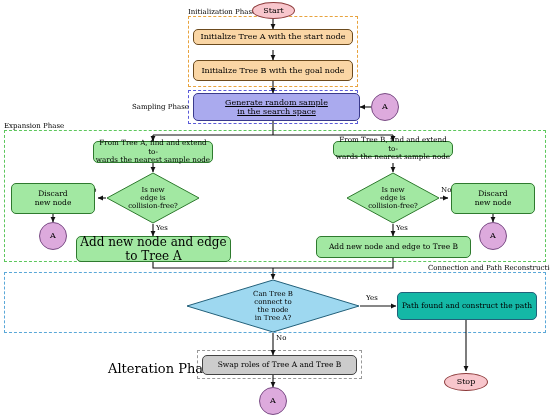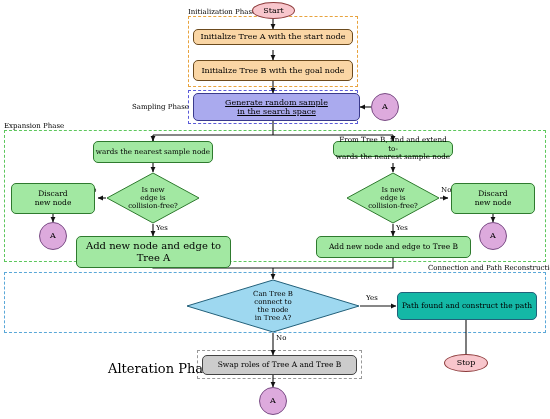--- a/index.html
+++ b/index.html
@@ -183,20 +183,21 @@
   <div class="node rbox purple" style="left:193px; top:93px; width:167px; height:28px; font-size:8px; flex-direction:column;text-decoration:underline;">
     <span>Generate random sample</span>
     <span>in the search space</span>
   </div>
 
   <div class="node conn" style="left:371px; top:93px; width:28px; height:28px; font-size:8px;">
     <span>A</span>
   </div>
 
   <div class="node rbox green" style="left:93px; top:141px; width:120px; height:22px; font-size:7.2px; flex-direction:column;">
+    <span>From Tree A, find and extend to-</span>
     <span>wards the nearest sample node</span>
   </div>
 
   <div class="diamond-wrap" style="left:106px; top:172px; width:94px; height:52px;">
     <svg width="94" height="52" style="position:absolute;left:0;top:0;">
       <polygon points="47,1 93,26 47,51 1,26" fill="#a2e8a2" stroke="#2e7a2e" stroke-width="1"></polygon>
     </svg>
     <div class="dlabel" style="font-size:7px; flex-direction:column;">
       <span>Is new</span>
       <span>edge is</span>
@@ -209,21 +210,21 @@
 
   <div class="node rbox green" style="left:11px; top:183px; width:84px; height:31px; font-size:7.5px; flex-direction:column;">
     <span>Discard</span>
     <span>new node</span>
   </div>
 
   <div class="node conn" style="left:39px; top:222px; width:28px; height:28px; font-size:8px;">
     <span>A</span>
   </div>
 
-  <div class="node rbox green" style="left:76px; top:236px; width:155px; height:32px; font-size:10px;">
+  <div class="node rbox green" style="left:76px; top:236px; width:155px; height:26px; font-size:12px;">
     <span>Add new node and edge to Tree A</span>
   </div>
 
   <div class="node rbox green" style="left:333px; top:141px; width:120px; height:16px; font-size:7.2px; flex-direction:column;">
     <span>From Tree B, find and extend to-</span>
     <span>wards the nearest sample node</span>
   </div>
 
   <div class="diamond-wrap" style="left:346px; top:172px; width:94px; height:52px;">
     <svg width="94" height="52" style="position:absolute;left:0;top:0;">
@@ -264,21 +265,21 @@
     </div>
   </div>
 
   <div class="edge-label" style="left:366px; top:294px; font-size:7px;">Yes</div>
   <div class="edge-label" style="left:276px; top:334px; font-size:7px;">No</div>
 
   <div class="node rbox blue" style="left:397px; top:292px; width:140px; height:28px; font-size:7.5px;">
     <span>Path found and construct the path</span>
   </div>
 
-  <div class="node term" style="left:444px; top:354px; width:44px; height:18px; font-size:8px;">
+  <div class="node term" style="left:444px; top:373px; width:44px; height:18px; font-size:8px;">
     <span>Stop</span>
   </div>
 
   <div class="node rbox gray" style="left:202px; top:355px; width:155px; height:20px; font-size:7.5px;">
     <span>Swap roles of Tree A and Tree B</span>
   </div>
 
   <div class="node conn" style="left:259px; top:387px; width:28px; height:28px; font-size:8px;">
     <span>A</span>
   </div>

